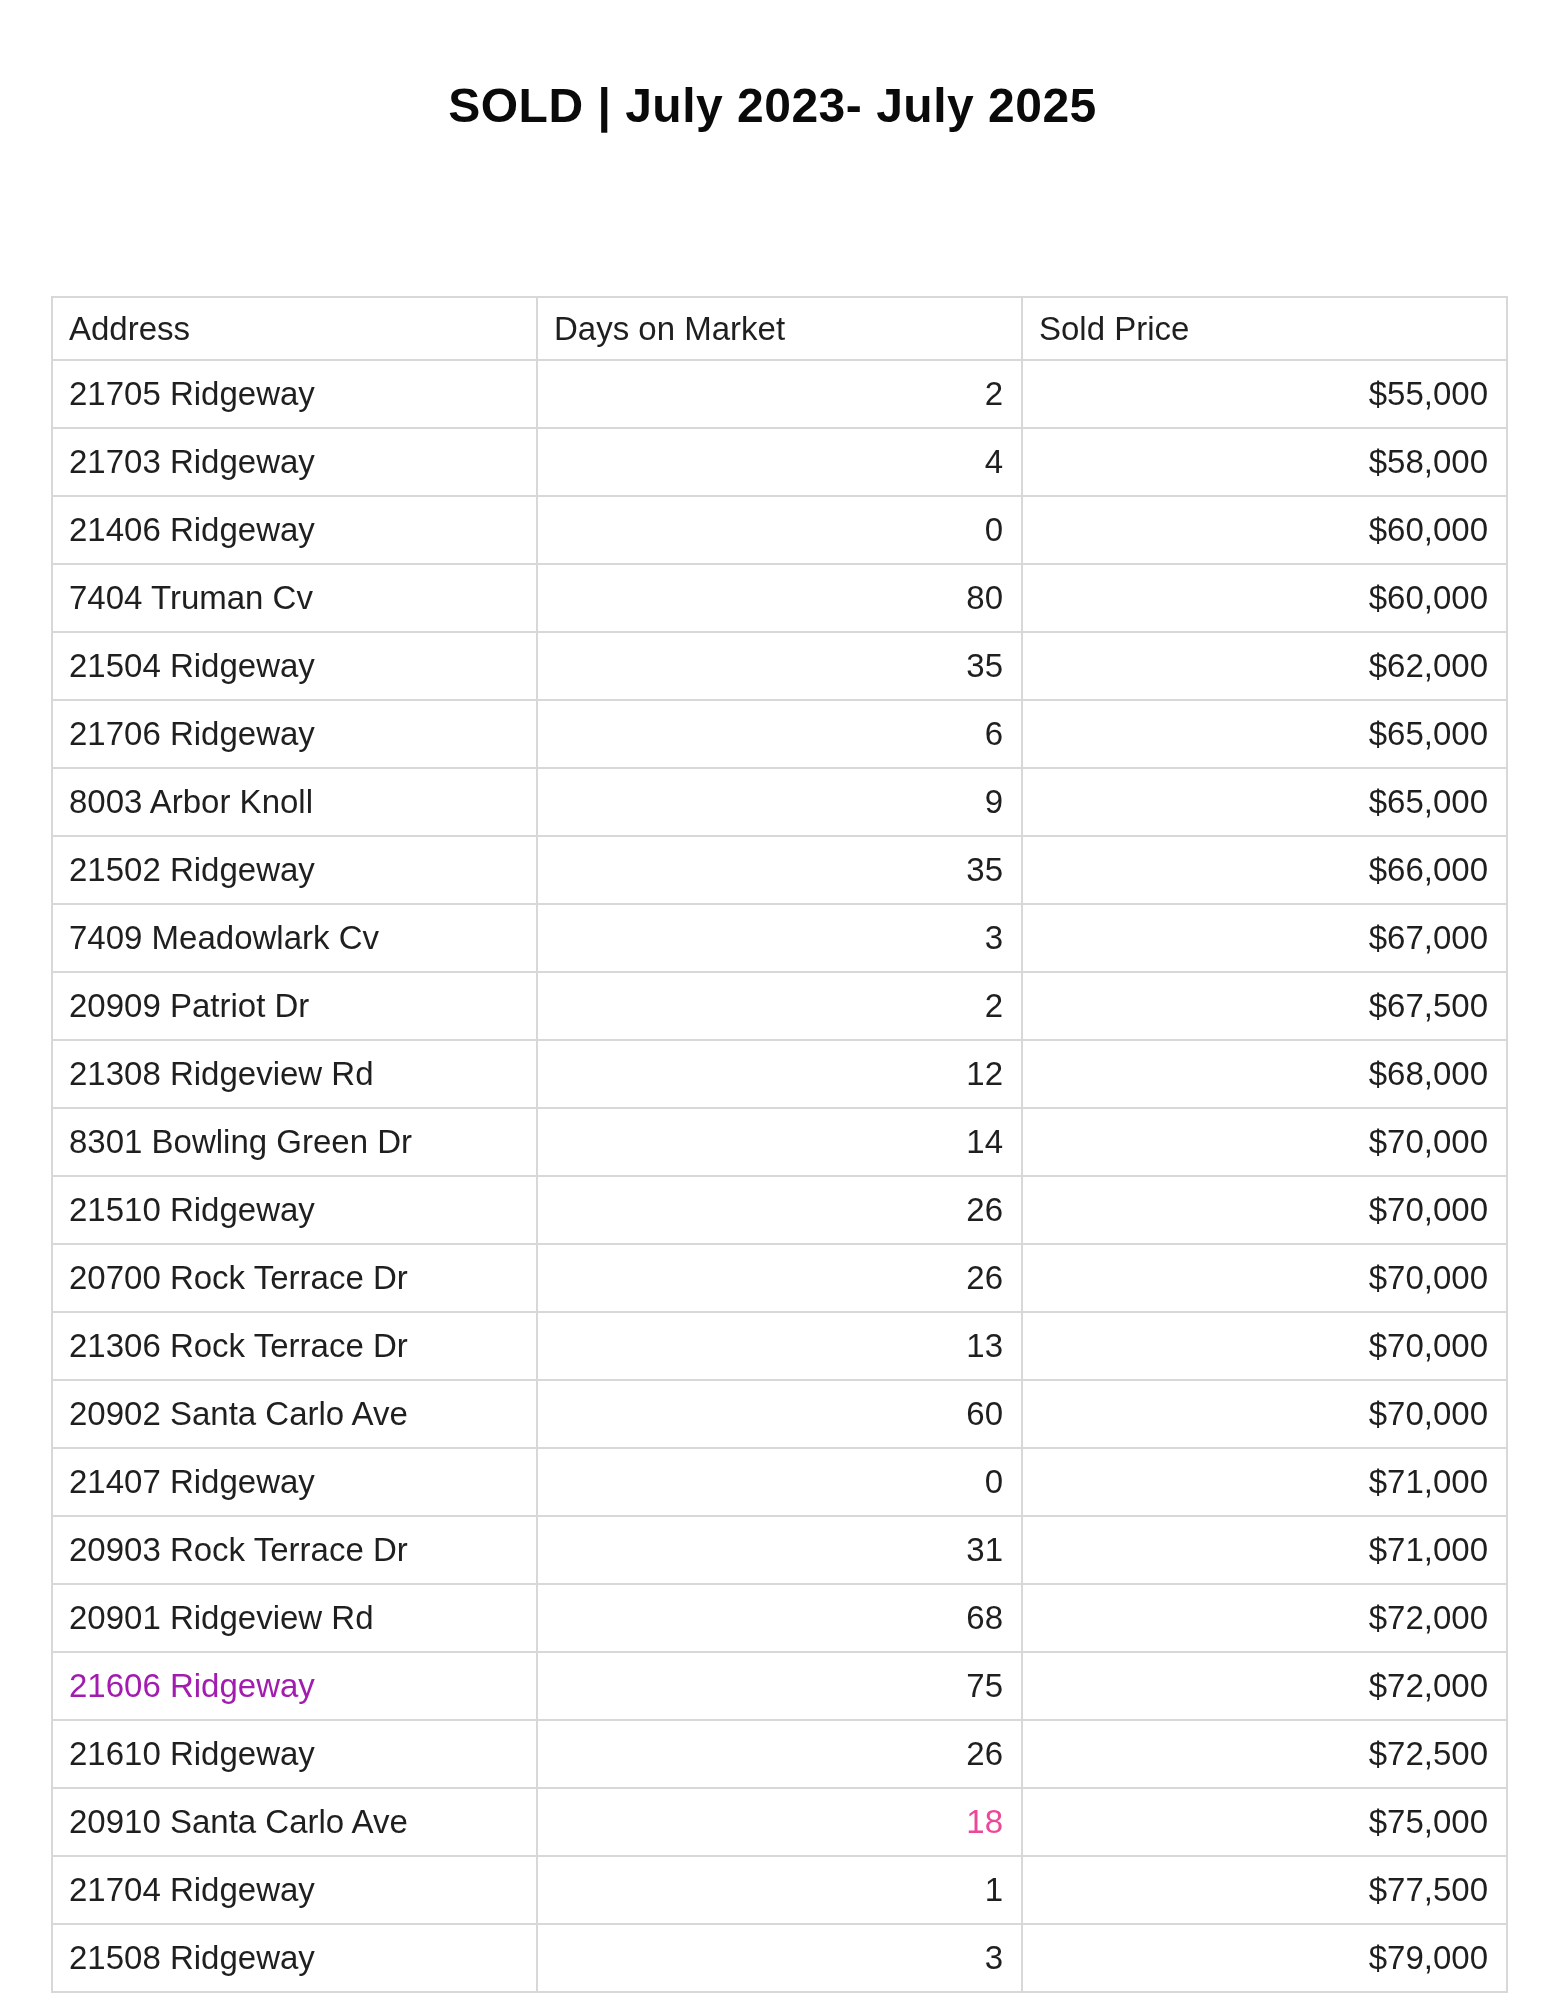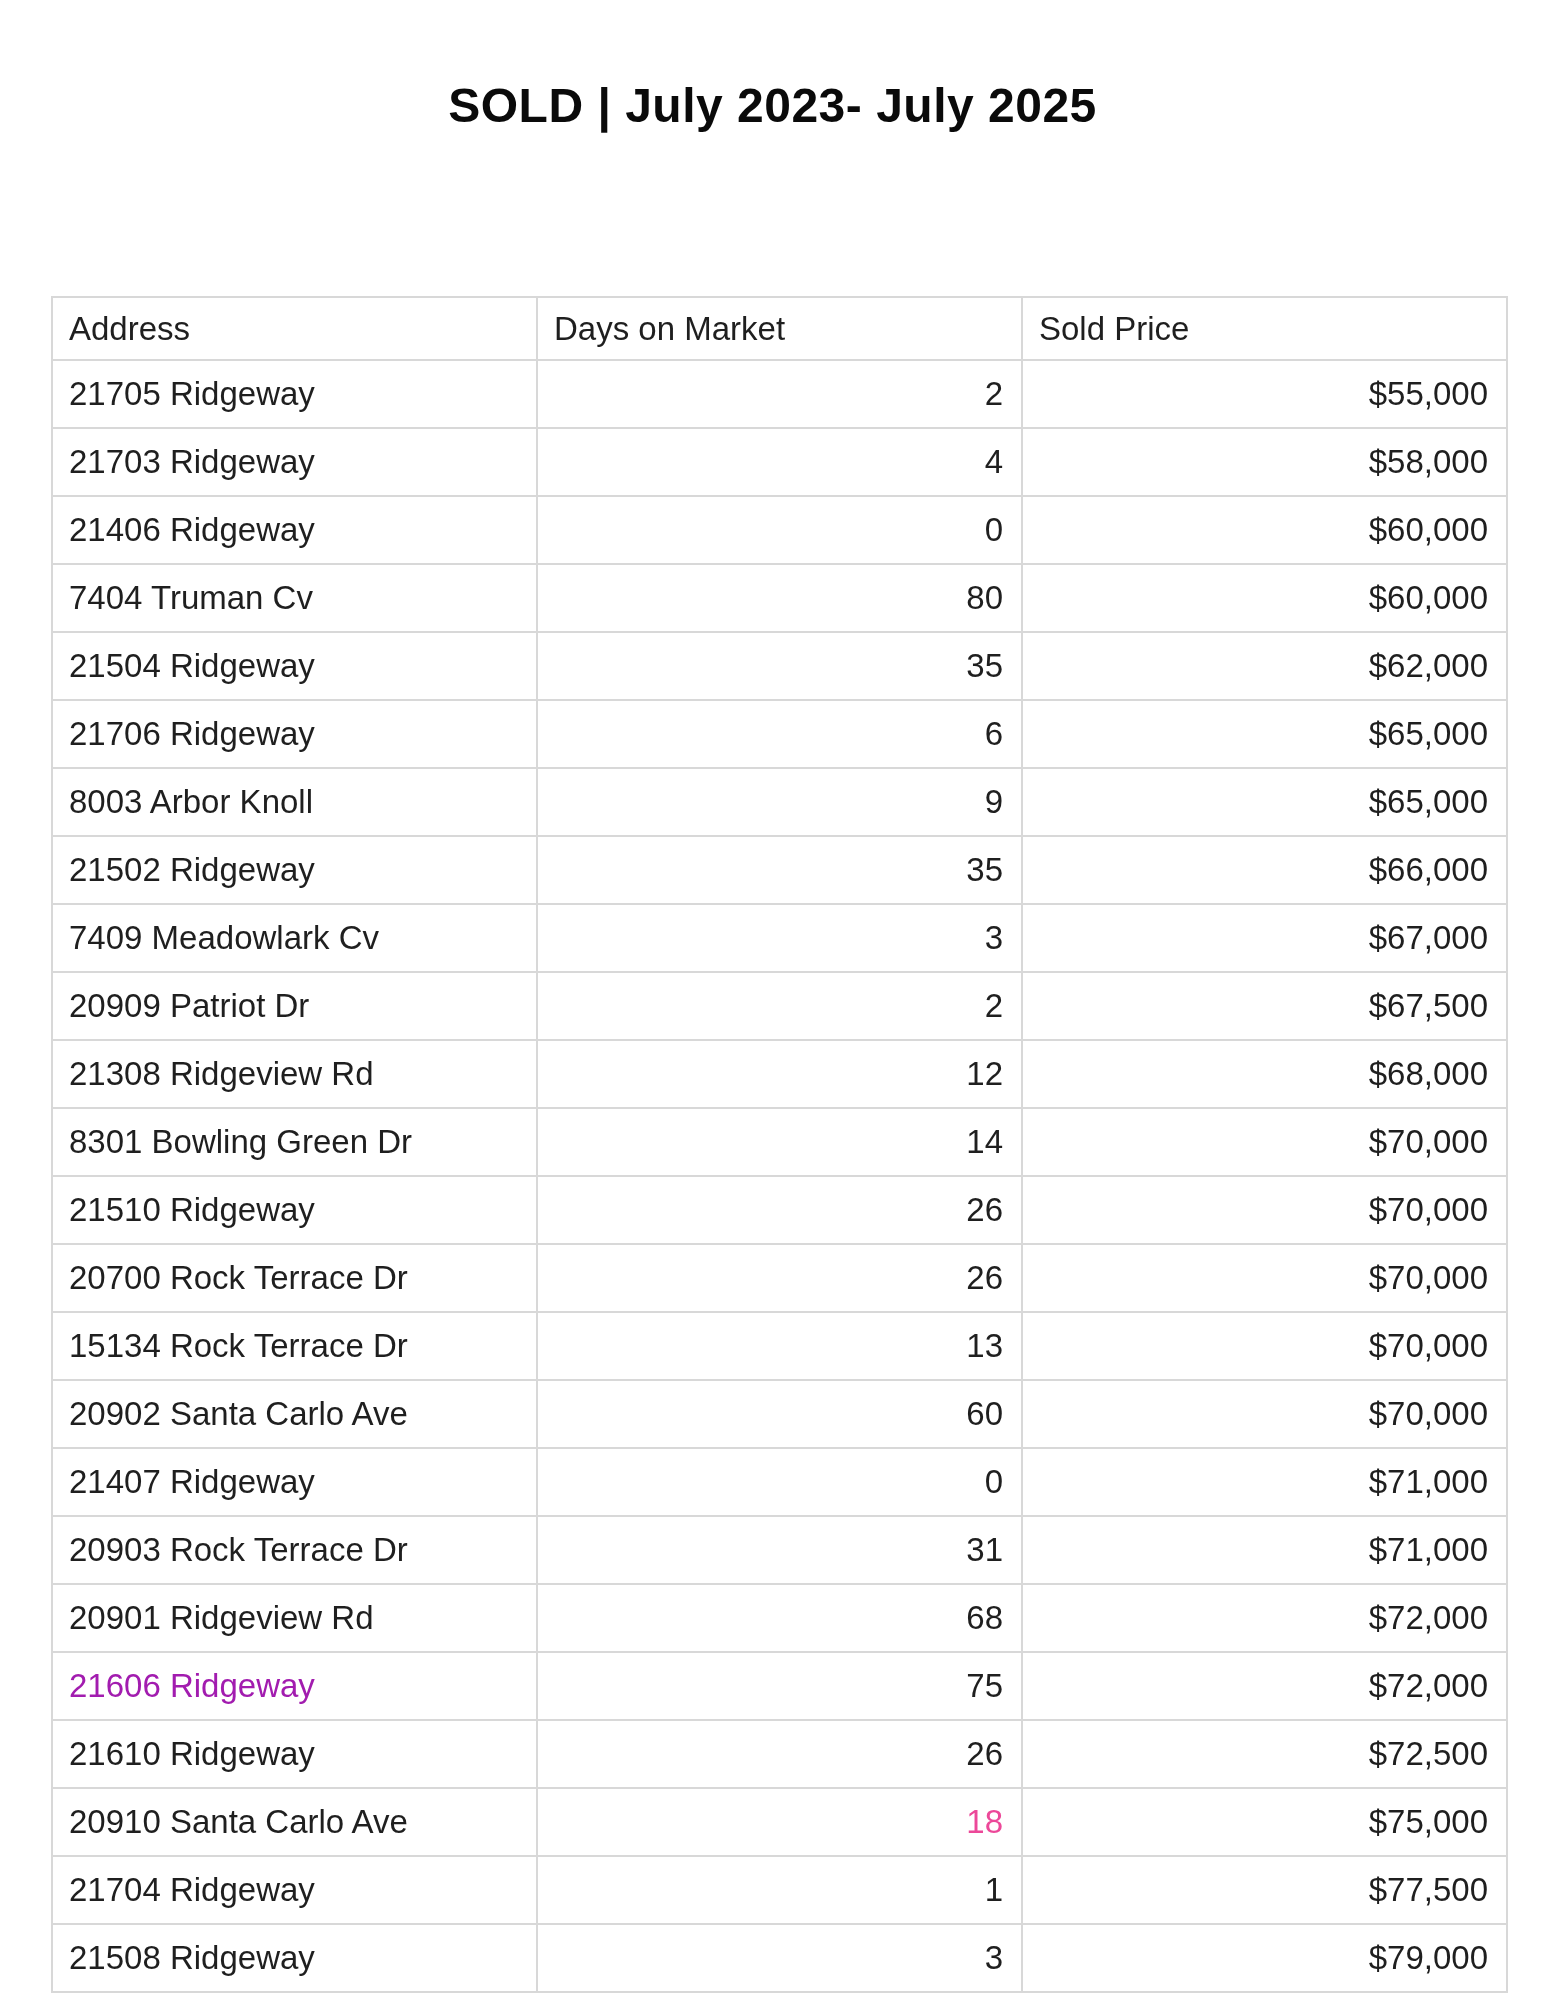--- a/index.html
+++ b/index.html
@@ -159,21 +159,21 @@
     <td class="cell-num" style="border-color: rgb(216, 216, 216); color: rgb(31, 31, 31);">$70,000</td>
   </tr>
 
   <tr>
     <td class="cell-addr" style="border-color: rgb(216, 216, 216); color: rgb(31, 31, 31);">20700 Rock Terrace Dr</td>
     <td class="cell-num" style="border-color: rgb(216, 216, 216); color: rgb(31, 31, 31);">26</td>
     <td class="cell-num" style="border-color: rgb(216, 216, 216); color: rgb(31, 31, 31);">$70,000</td>
   </tr>
 
   <tr>
-    <td class="cell-addr" style="border-color: rgb(216, 216, 216); color: rgb(31, 31, 31);">15134 Rock Terrace Dr</td>
+    <td class="cell-addr" style="border-color: rgb(216, 216, 216); color: rgb(31, 31, 31);">21306 Rock Terrace Dr</td>
     <td class="cell-num" style="border-color: rgb(216, 216, 216); color: rgb(31, 31, 31);">13</td>
     <td class="cell-num" style="border-color: rgb(216, 216, 216); color: rgb(31, 31, 31);">$70,000</td>
   </tr>
 
   <tr>
     <td class="cell-addr" style="border-color: rgb(216, 216, 216); color: rgb(31, 31, 31);">20902 Santa Carlo Ave</td>
     <td class="cell-num" style="border-color: rgb(216, 216, 216); color: rgb(31, 31, 31);">60</td>
     <td class="cell-num" style="border-color: rgb(216, 216, 216); color: rgb(31, 31, 31);">$70,000</td>
   </tr>
 

